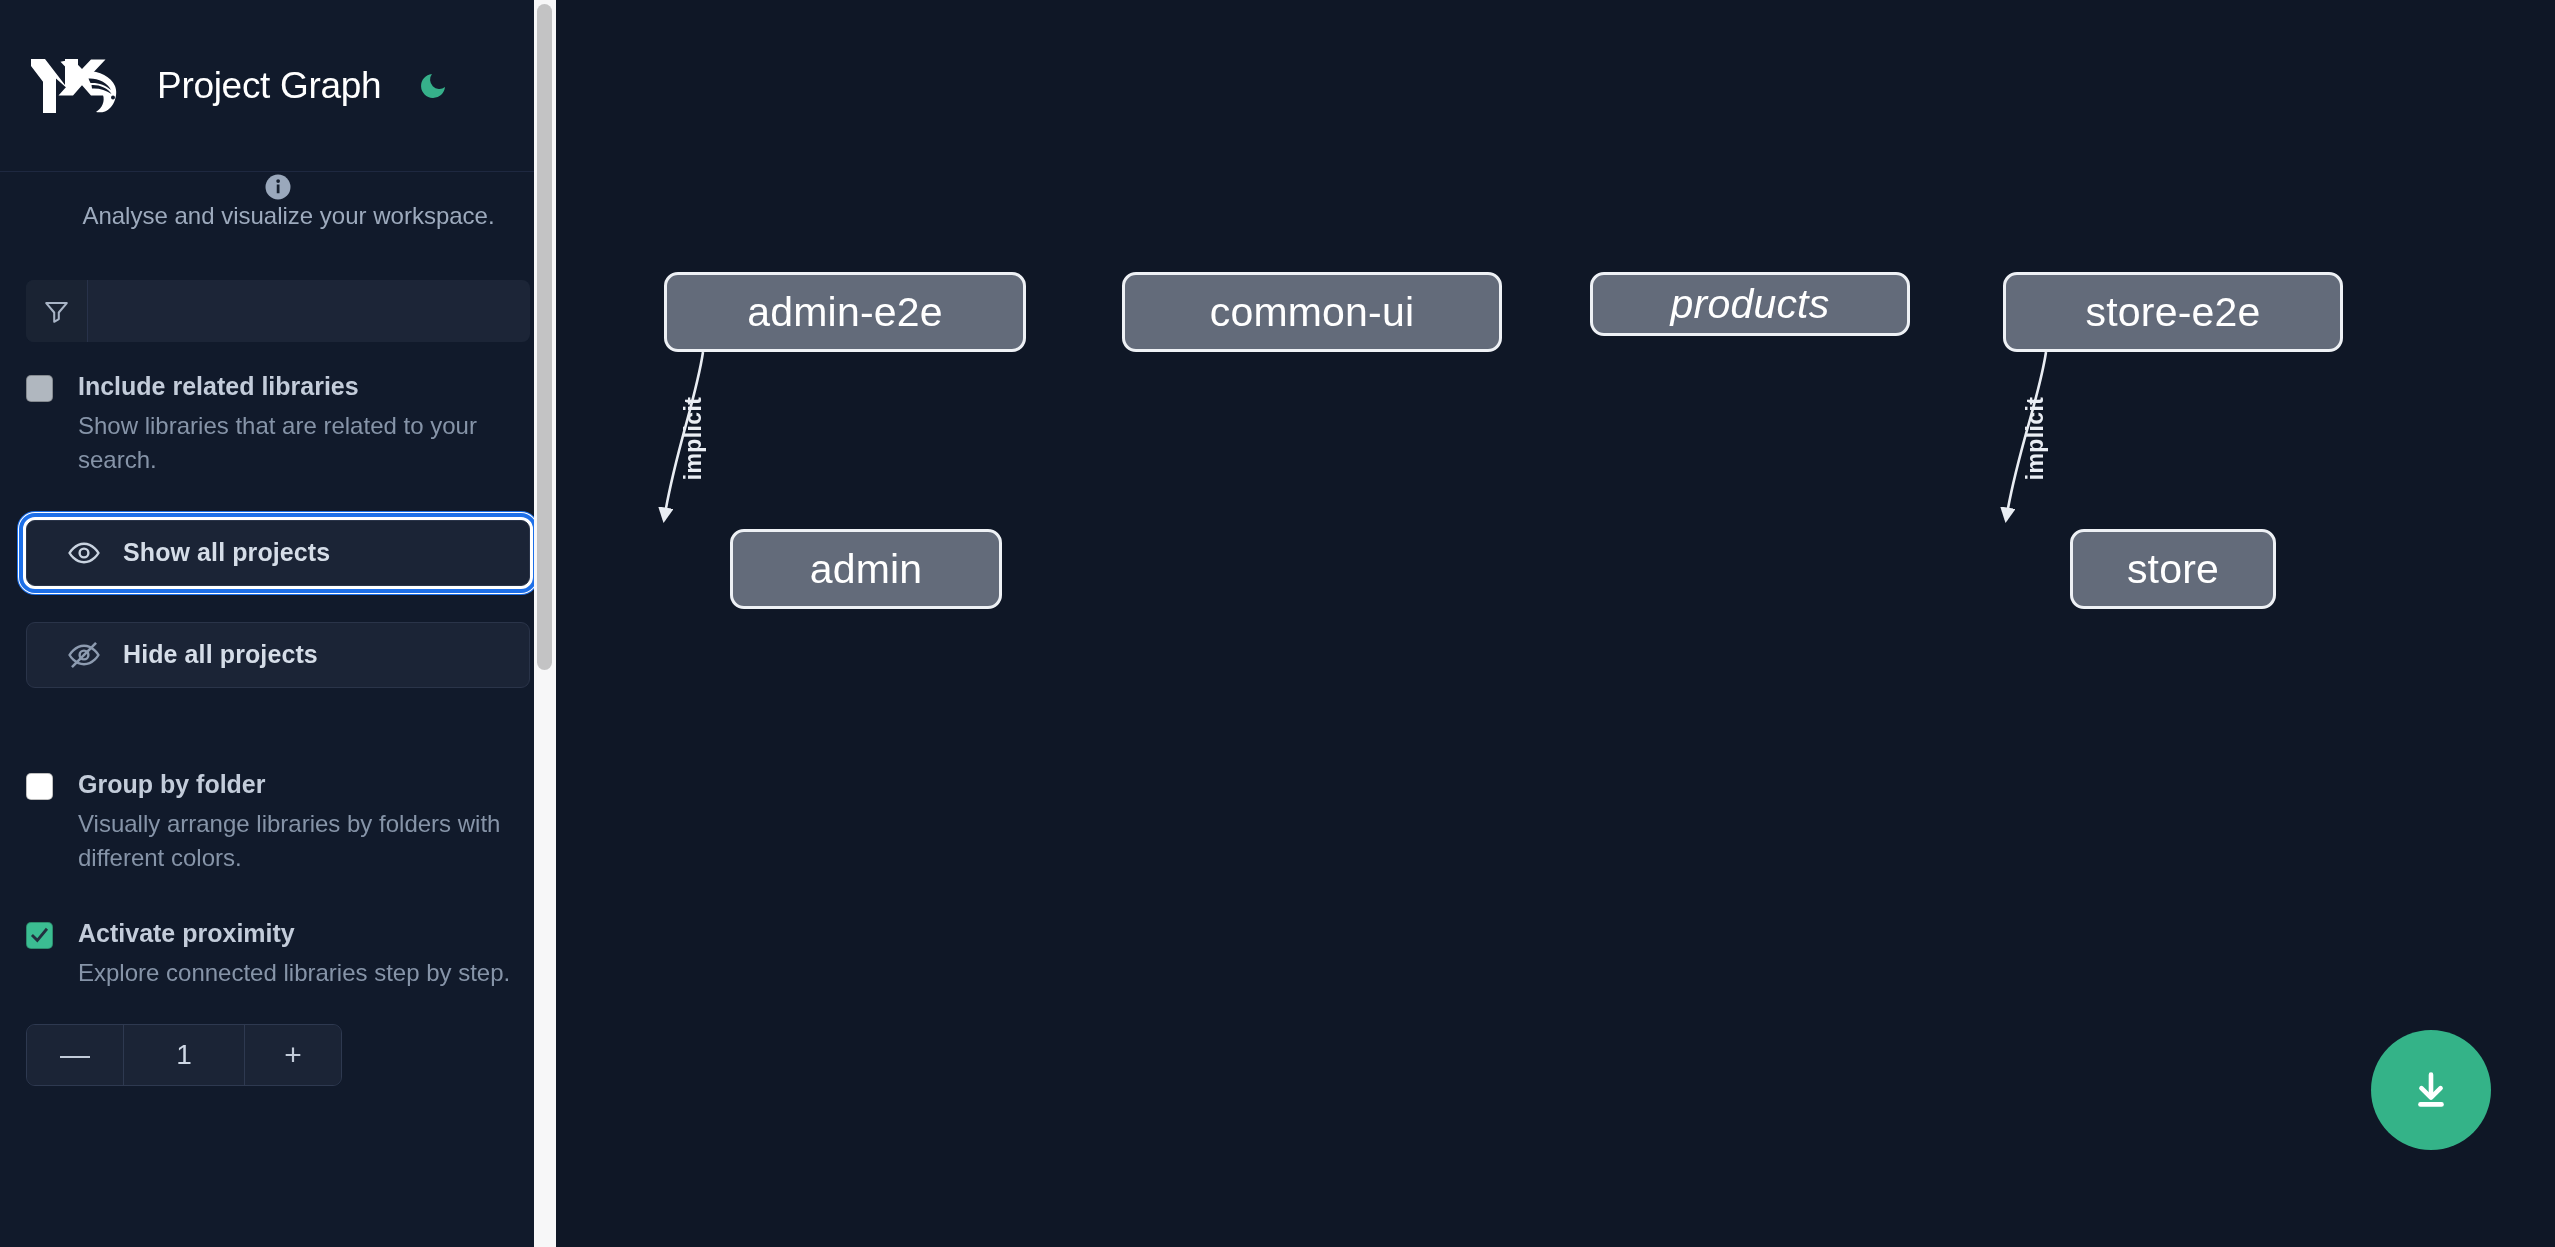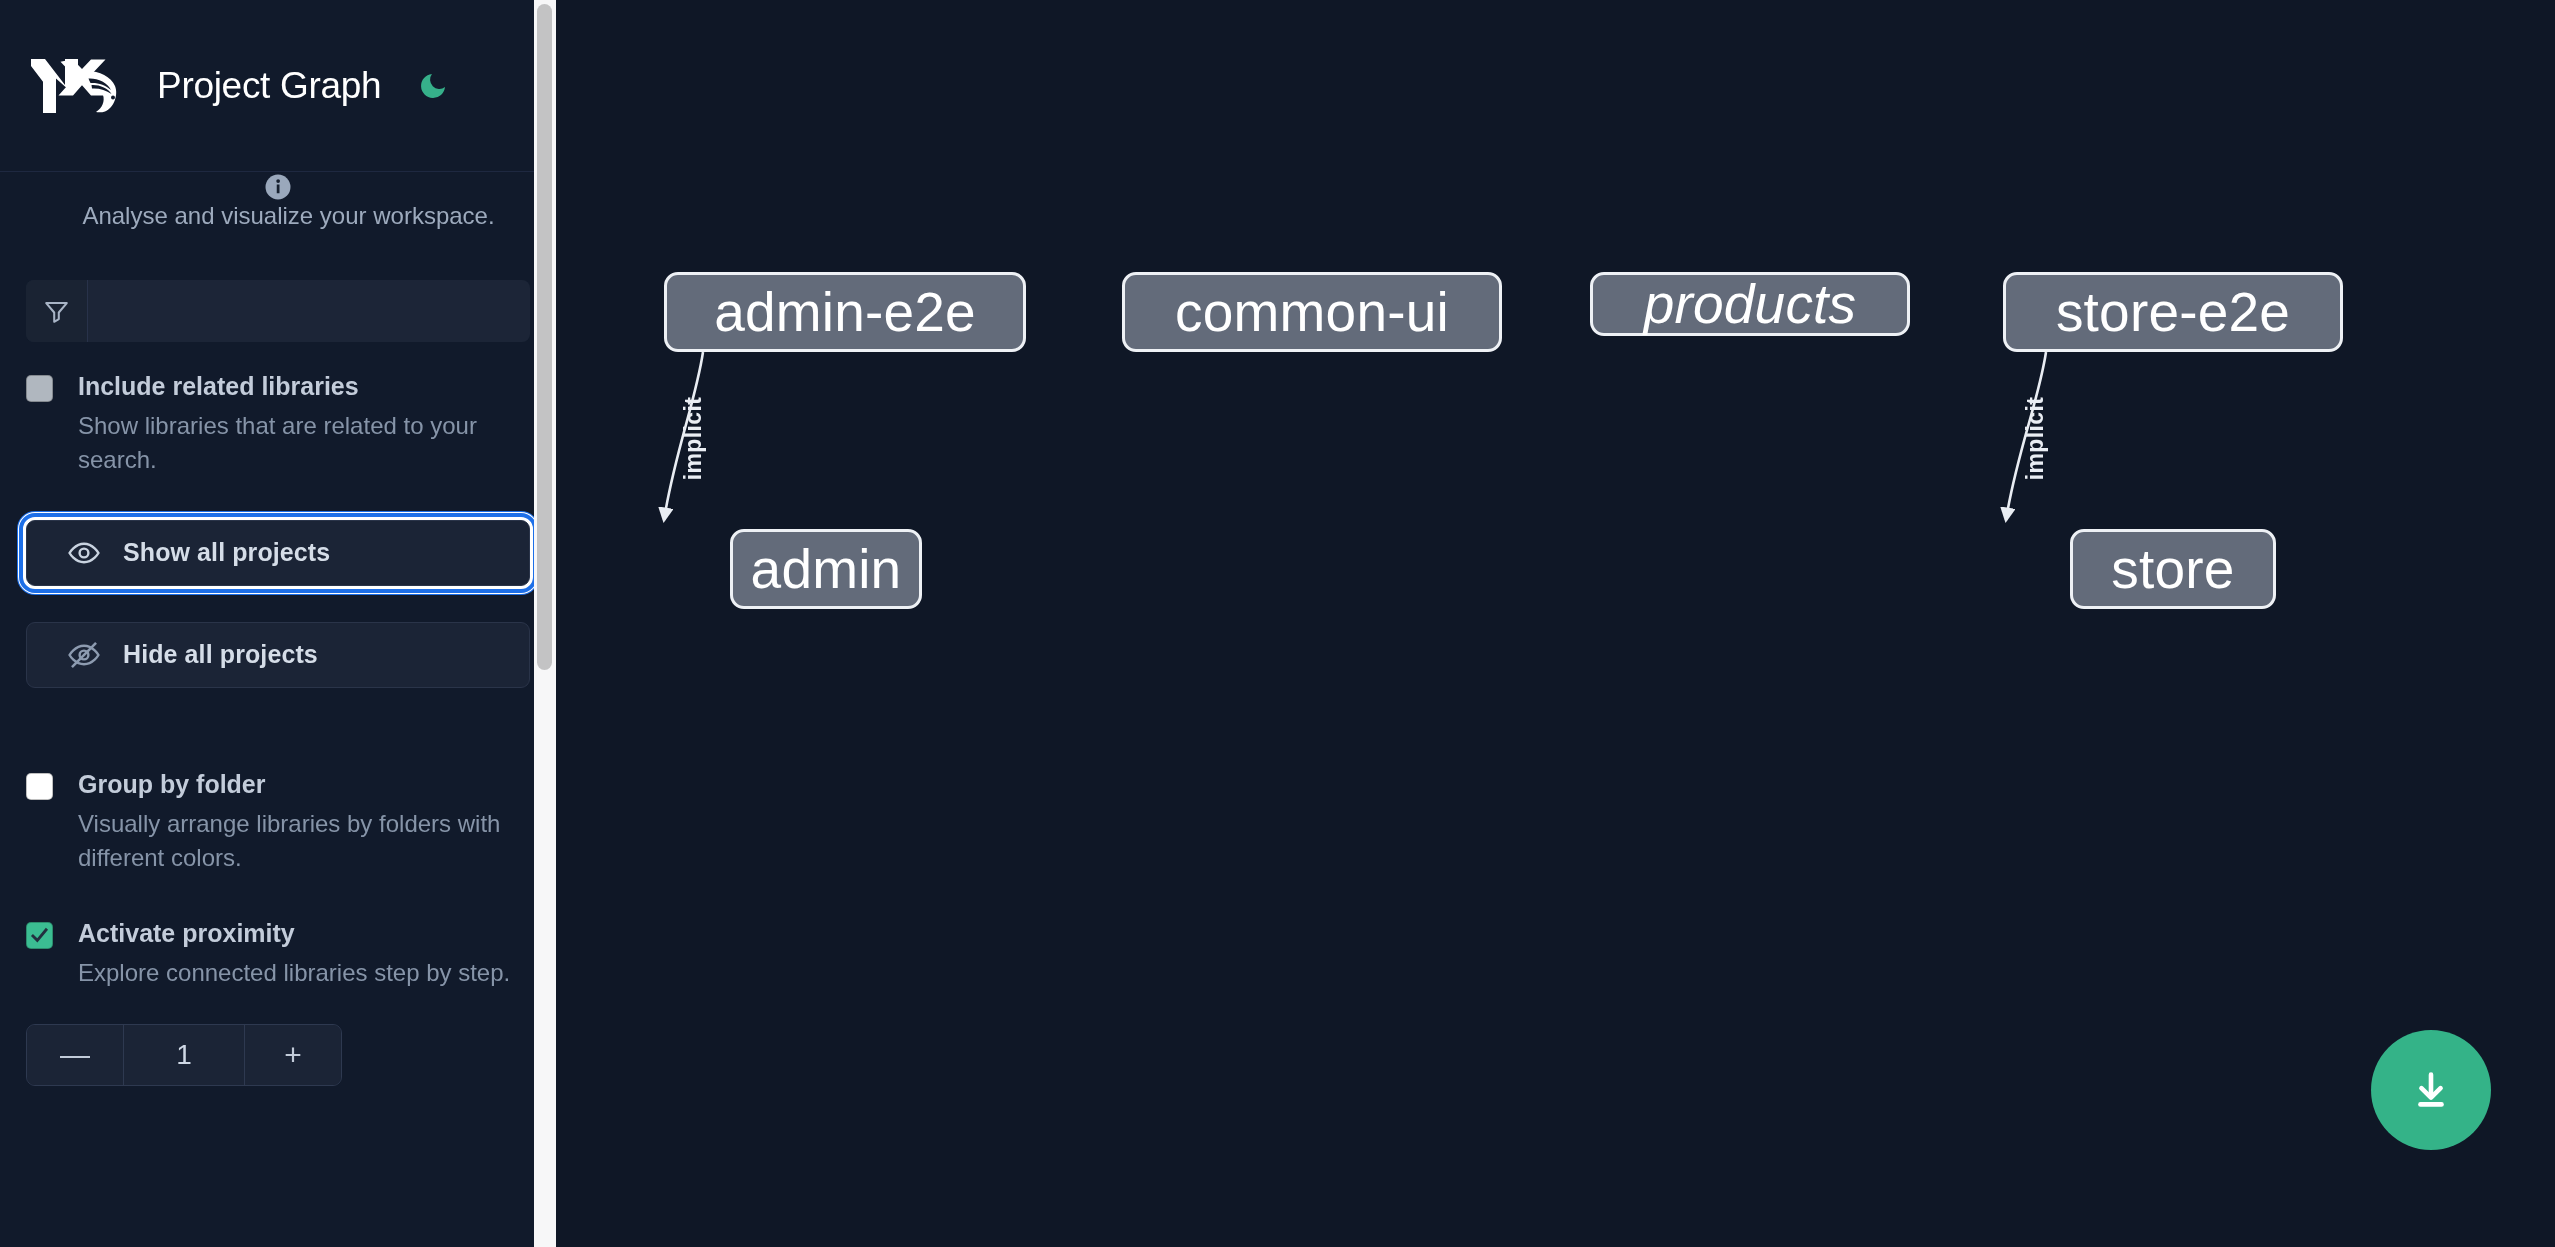--- a/index.html
+++ b/index.html
@@ -133,21 +133,21 @@
     position: relative; flex: 1; height: 1247px; background: #0f1726;
     overflow: hidden;
   }
   .node {
     position: absolute;
     background: #636b7a;
     border: 3px solid #eef1f5;
     border-radius: 14px;
     display: flex; align-items: center; justify-content: center;
     color: #ffffff;
-    font-size: 55px;
+    font-size: 41px;
     letter-spacing: .2px;
     cursor: pointer;
     font-family: "Liberation Sans", sans-serif;
   }
   .edge-label {
     position: absolute;
     color: #e9edf3;
     font-size: 23px;
     font-weight: bold;
     transform: rotate(-90deg);
@@ -310,21 +310,21 @@
     </div>
 
     <div class="node" style="left:1034px;top:272px;width:320px;height:64px;font-style:italic;">
       <span>products</span>
     </div>
 
     <div class="node" style="left:1447px;top:272px;width:340px;height:80px;">
       <span>store-e2e</span>
     </div>
 
-    <div class="node" style="left:174px;top:529px;width:192px;height:80px;">
+    <div class="node" style="left:174px;top:529px;width:272px;height:80px;">
       <span>admin</span>
     </div>
 
     <div class="node" style="left:1514px;top:529px;width:206px;height:80px;">
       <span>store</span>
     </div>
 
     <span class="edge-label" style="left:96px;top:425px;">implicit</span>
     <span class="edge-label" style="left:1438px;top:425px;">implicit</span>
 

